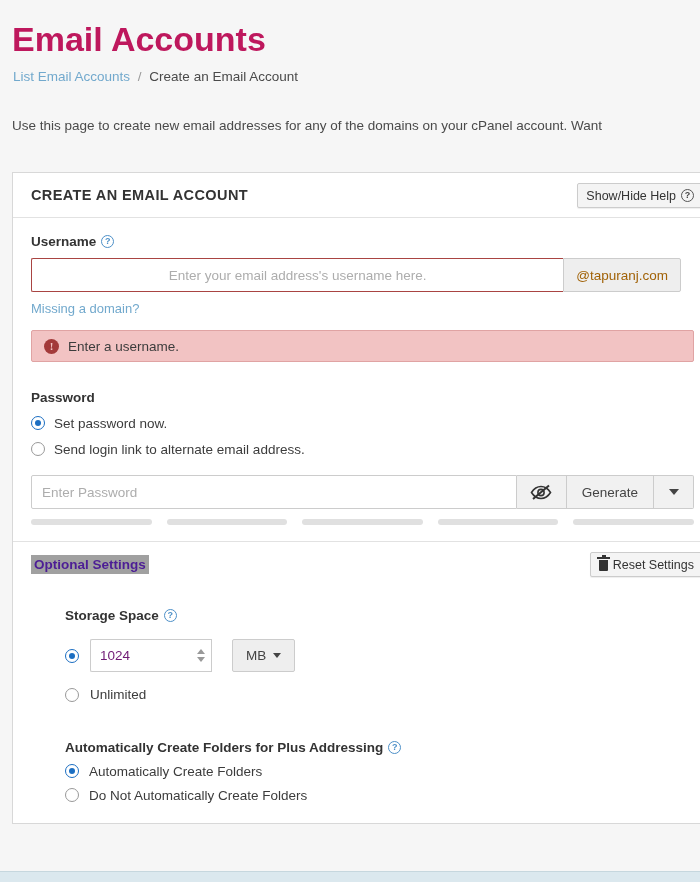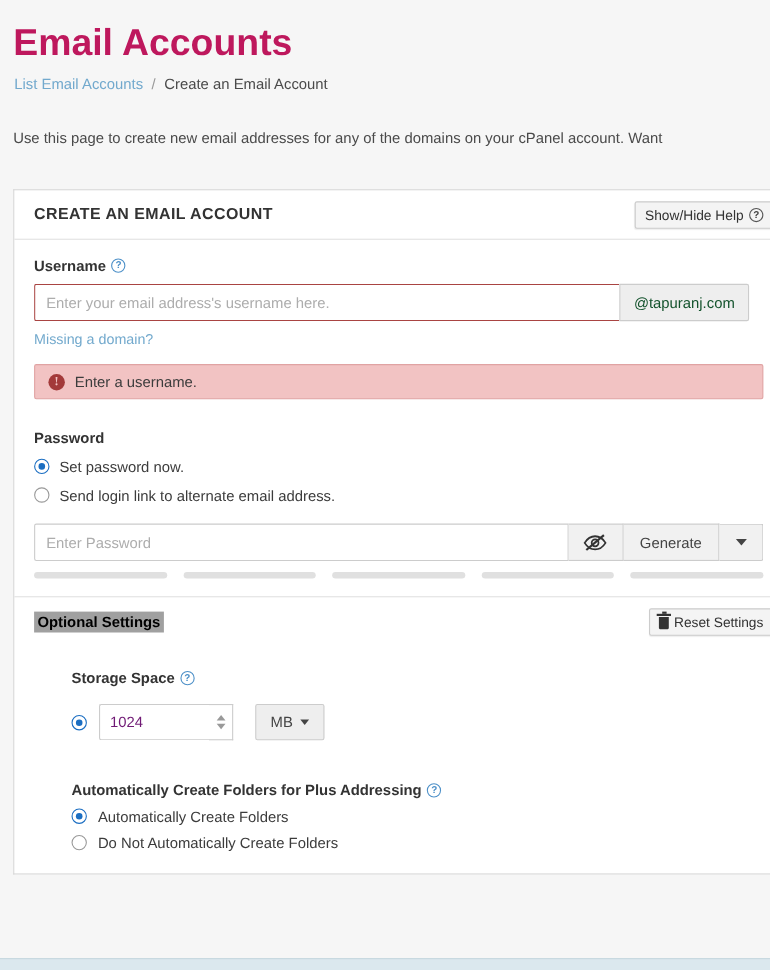--- a/index.html
+++ b/index.html
@@ -141,31 +141,32 @@
     flex: 1;
     border: 1px solid #a94442;
     border-right: none;
     border-radius: 2px 0 0 2px;
     padding: 0 10px;
     font-size: 13.5px;
     font-family: "Liberation Sans", sans-serif;
     color: #555;
     background: #fff;
     outline: none;
+    text-align: center;
   }
   .input-group .txt::placeholder { color: #adadad; }
   .addon {
     display: flex;
     align-items: center;
     padding: 0 12px;
     background: #eeeeee;
     border: 1px solid #cccccc;
     border-radius: 0 2px 2px 0;
     font-size: 13.5px;
-    color: #14532d;
+    color: #a16207;
     white-space: nowrap;
   }
 
   .link-sm {
     display: inline-block;
     margin-top: 9px;
     font-size: 13px;
     color: #72a9cd;
     text-decoration: none;
   }
@@ -302,21 +303,21 @@
     height: 45px;
     display: flex;
     align-items: center;
     margin-left: -18px;
     margin-right: -18px;
     padding: 0 18px;
   }
   .opt-title {
     font-size: 13.5px;
     font-weight: bold;
-    color: #000000;
+    color: #4c1d95;
     background: #a0a0a0;
     padding: 2px 3px;
   }
   .reset-btn {
     position: absolute;
     right: -3px;
     top: 10px;
     height: 25px;
     padding: 0 8px;
     display: flex;
@@ -573,20 +574,24 @@
               <span class="sp-up"></span>
               <span class="sp-dn"></span>
             </div>
           </div>
           <div class="unit-btn">
             <span>MB</span>
             <span class="caret-sm"></span>
           </div>
         </div>
 
+        <div class="unlimited-row">
+          <span class="radio-lg"></span>
+          <span>Unlimited</span>
+        </div>
 
         <div class="folders-block">
           <div class="sub-label">
             <span>Automatically Create Folders for Plus Addressing</span>
             <span class="qmark">?</span>
           </div>
           <div class="opt-radio">
             <span class="radio-lg checked"></span>
             <span>Automatically Create Folders</span>
           </div>

